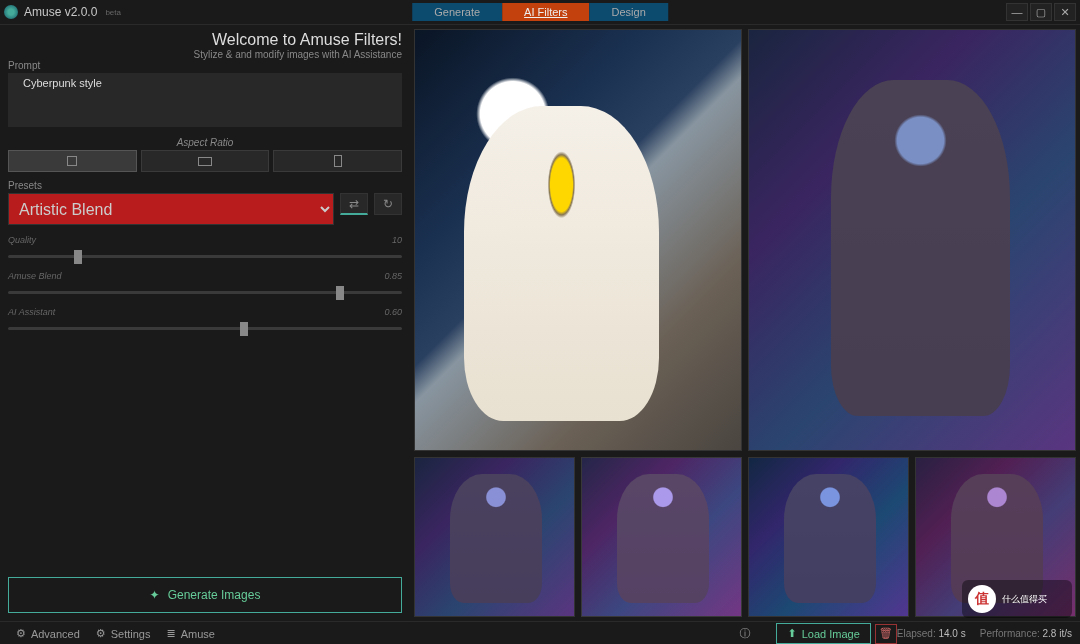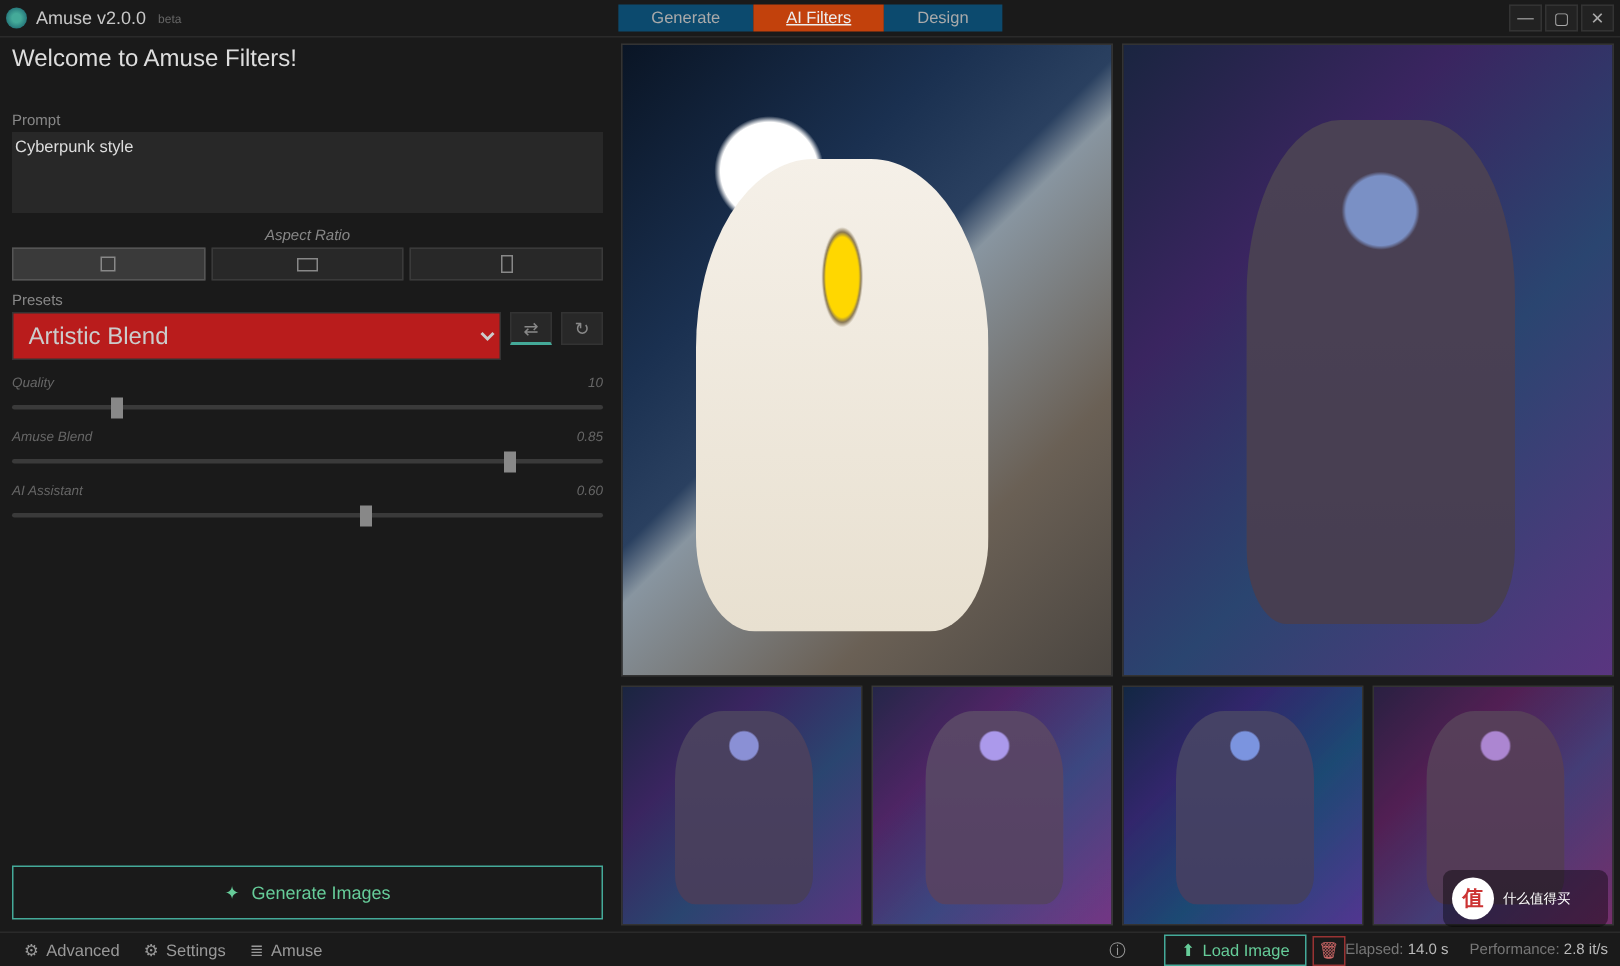--- a/index.html
+++ b/index.html
@@ -7,25 +7,25 @@
 .titlebar { height: 24px; background: #1a1a1a; border-bottom: 1px solid #2a2a2a; display: flex; align-items: center; padding: 12px 4px; }
 .title-left { display: flex; align-items: center; gap: 6px; }
 .logo-dot { width: 14px; height: 14px; border-radius: 50%; background: radial-gradient(circle,#4a9 30%,#156 100%); display:inline-block;}
 .tabs-center { position:absolute; left:50%; transform:translateX(-50%); display:flex; }
 .tab-btn { padding: 3px 22px; font-size: 11px; background: #0c4a6e; border: none; color: #aaa; cursor: pointer; }
 .tab-btn.active { background: #c2410c; color: #eee; text-decoration: underline; }
 .win-controls { margin-left: auto; display:flex; gap:2px;}
 .win-btn { width: 22px; height: 18px; background:#222; border:1px solid #333; display:flex;align-items:center;justify-content:center;font-size:11px;color:#aaa;cursor:pointer;}
 .body { display: flex; height: 596px; }
 .sidebar { width: 410px; padding: 6px 8px 4px 8px; display:flex; flex-direction:column; }
-.welcome { text-align:left; margin-bottom:26px;}
+.welcome { text-align:right; margin-bottom:0;}
 .welcome h2 { font-size: 16px; font-weight: 500; color:#ddd;}
 .welcome p { font-size: 10px; color: #888;}
 .label-small { font-size: 10px; color: #888; margin-bottom:2px; display:block;}
-.prompt-box { width:100%; height:54px; background:#282828; border:none; color:#ddd; font-size:11px; padding:4px 2px; resize:none; margin-bottom:10px;}
+.prompt-box { width:100%; height:54px; background:#282828; border:none; color:#ddd; font-size:11px; padding:4px 15px; resize:none; margin-bottom:10px;}
 .row { display:flex; gap:10px; margin-bottom:8px;}
 .col { flex:1; }
 .slider-row { display:flex; align-items:center; gap:6px;}
 .slider-label { text-align:center; font-size:10px; color:#888; font-style:italic; margin-bottom:2px;}
 .slider { flex:1; appearance:none; height:3px; background:#3a3a3a; outline:none; border-radius:2px;}
 .slider::-webkit-slider-thumb { appearance:none; width:8px; height:14px; background:#888; cursor:pointer;}
 .val-label { font-size:10px; color:#aaa; width:20px; text-align:center;}
 .aspect-group { display:flex; gap:4px;}
 .aspect-btn { flex:1; height:22px; background:#282828; border:1px solid #3a3a3a; display:flex; align-items:center; justify-content:center; cursor:pointer;}
 .aspect-btn.active { background:#3a3a3a; border-color:#555;}
@@ -86,20 +86,21 @@
     <div class="win-btn">—</div>
     <div class="win-btn">▢</div>
     <div class="win-btn">✕</div>
   </div>
 </div>
 
 <div class="body">
   <div class="sidebar">
     <div class="welcome">
       <h2>Welcome to Amuse Filters!</h2>
+      <p>Stylize &amp; and modify images with AI Assistance</p>
     </div>
 
     <span class="label-small">Prompt</span>
     <textarea class="prompt-box" style="">Cyberpunk style</textarea>
 
     <div class="row">
       <div class="col">
         <div class="slider-label">Aspect Ratio</div>
         <div class="aspect-group">
           <div class="aspect-btn active">

